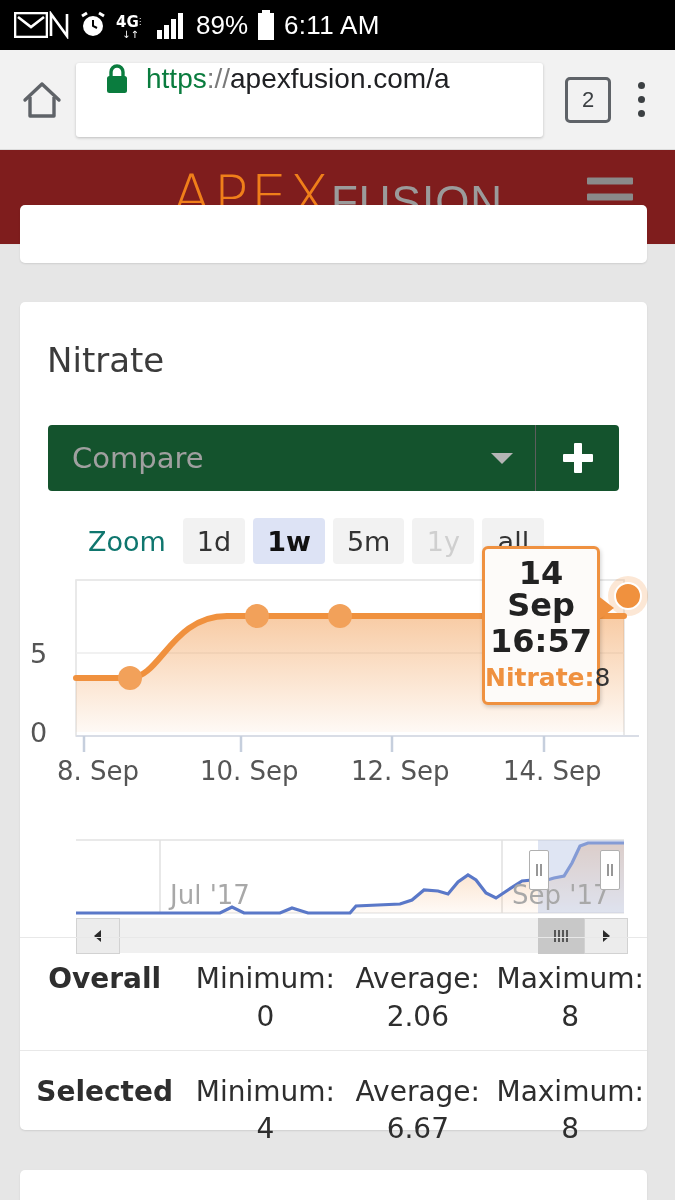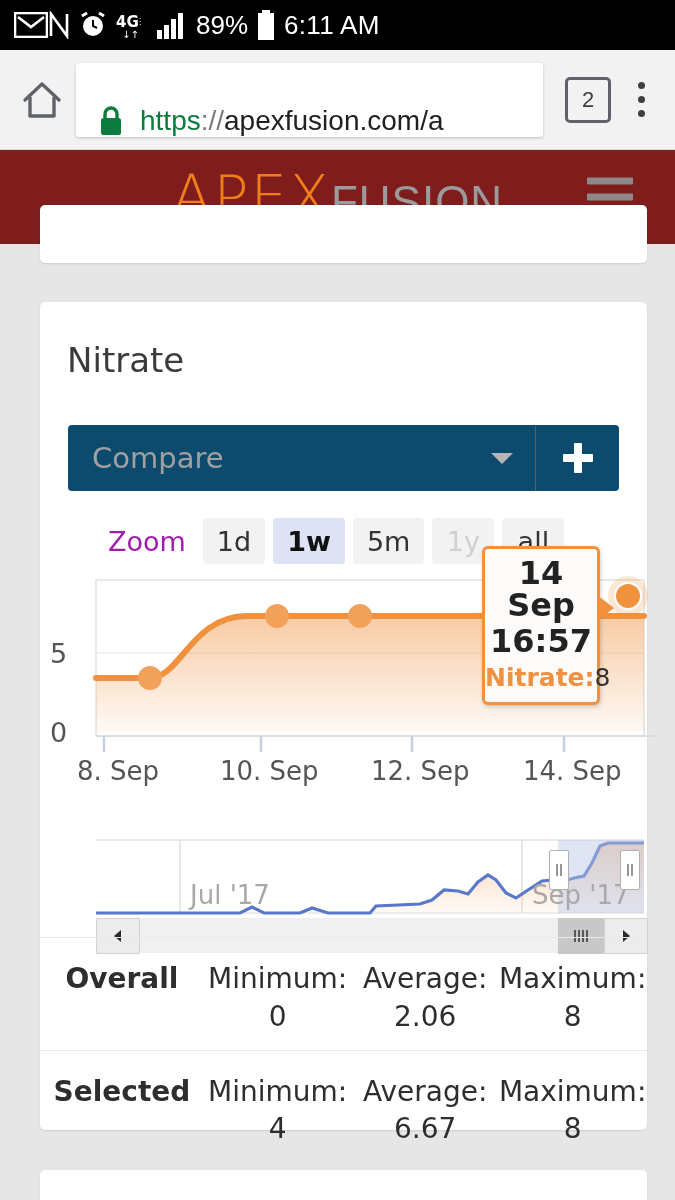--- a/index.html
+++ b/index.html
@@ -25,21 +25,21 @@
 
   
   .browser {
     height:100px; background:#f2f2f2;
     display:flex; align-items:center; padding:0 14px;
     border-bottom:1px solid #dcdcdc;
   }
   .home-btn { width:56px; display:flex; justify-content:center; align-items:center; }
   .omnibox {
     flex:1; height:74px; background:#fff; border-radius:3px;
-    display:flex; align-items:flex-end; padding:0 22px;
+    display:flex; align-items:flex-start; padding:0 28px;
     box-shadow:0 1px 3px rgba(0,0,0,.22);
     margin:0 8px 0 6px; overflow:hidden;
   }
   .lock { margin-right:16px; flex:0 0 auto; }
   .url { font-size:28px; color:#202124; white-space:nowrap; overflow:hidden; }
   .url .scheme { color:#0a7c3e; }
   .url .sep { color:#7a7a7a; }
   .tabcount {
     width:46px; height:46px; border:3px solid #5f6368; border-radius:5px;
     display:flex; align-items:center; justify-content:center;
@@ -63,56 +63,56 @@
     font-size:44px; color:#9b9b9b; letter-spacing:1px; font-weight:300;
     font-family:Liberation Sans, sans-serif;
   }
   .hamburger { position:absolute; right:42px; top:50%; transform:translateY(-50%);
     display:flex; flex-direction:column; gap:9px; }
   .hamburger i { display:block; width:46px; height:7px; background:#8a8a8a; border-radius:1px; }
 
   
   .page { position:relative; background:#e6e6e6; height:870px; }
   .card {
-    background:#fff; border-radius:5px; position:absolute; left:40px; right:28px;
+    background:#fff; border-radius:5px; position:absolute; left:20px; right:28px;
     box-shadow:0 1px 2px rgba(0,0,0,.10);
   }
   .card-prev { top:-40px; height:58px; }
   .card-main { top:57px; height:828px; }
   .card-next { top:925px; height:80px; }
 
   .card-title {
     font-size:34px; color:#3b3b3b; font-weight:400;
     padding:38px 0 0 27px; font-family:"DejaVu Sans", sans-serif;
   }
 
   
   .compare-bar {
-    margin:45px 28px 0 28px; height:66px; background:#0c4a6e;
+    margin:45px 28px 0 28px; height:66px; background:#14532d;
     border-radius:4px; display:flex; align-items:stretch;
   }
   .compare-select {
     flex:1; display:flex; align-items:center; justify-content:space-between;
     padding:0 22px 0 24px; cursor:pointer;
   }
   .compare-placeholder { font-size:29px; color:#a0a0a0; font-family:"DejaVu Sans", sans-serif; }
   .caret { width:0;height:0;border-left:11px solid transparent;border-right:11px solid transparent;
            border-top:11px solid #b5b5b5; }
   .compare-add {
     width:84px; border-left:1px solid #5d5d5d;
     display:flex; align-items:center; justify-content:center; cursor:pointer;
   }
   .plus { position:relative; width:30px; height:30px; }
   .plus:before,.plus:after { content:""; position:absolute; background:#fff; border-radius:1px; }
   .plus:before { left:11px; top:0; width:8px; height:30px; }
   .plus:after  { top:11px; left:0; height:8px; width:30px; }
 
   
   .rangebar { display:flex; align-items:center; margin:27px 0 0 68px; gap:8px; }
-  .rangelabel { font-size:27px; color:#a21caf; margin-right:9px; font-family:"DejaVu Sans", sans-serif; }
+  .rangelabel { font-size:27px; color:#0f766e; margin-right:9px; font-family:"DejaVu Sans", sans-serif; }
   .rbtn {
     min-width:62px; height:46px; border-radius:4px; background:#f2f2f2;
     display:flex; align-items:center; justify-content:center;
     font-size:27px; color:#333; padding:0 14px; cursor:pointer;
     font-family:"DejaVu Sans", sans-serif;
   }
   .rbtn.sel { background:#dde3f5; font-weight:bold; color:#111; }
   .rbtn.dis { color:#cfcfcf; cursor:default; }
 
   

